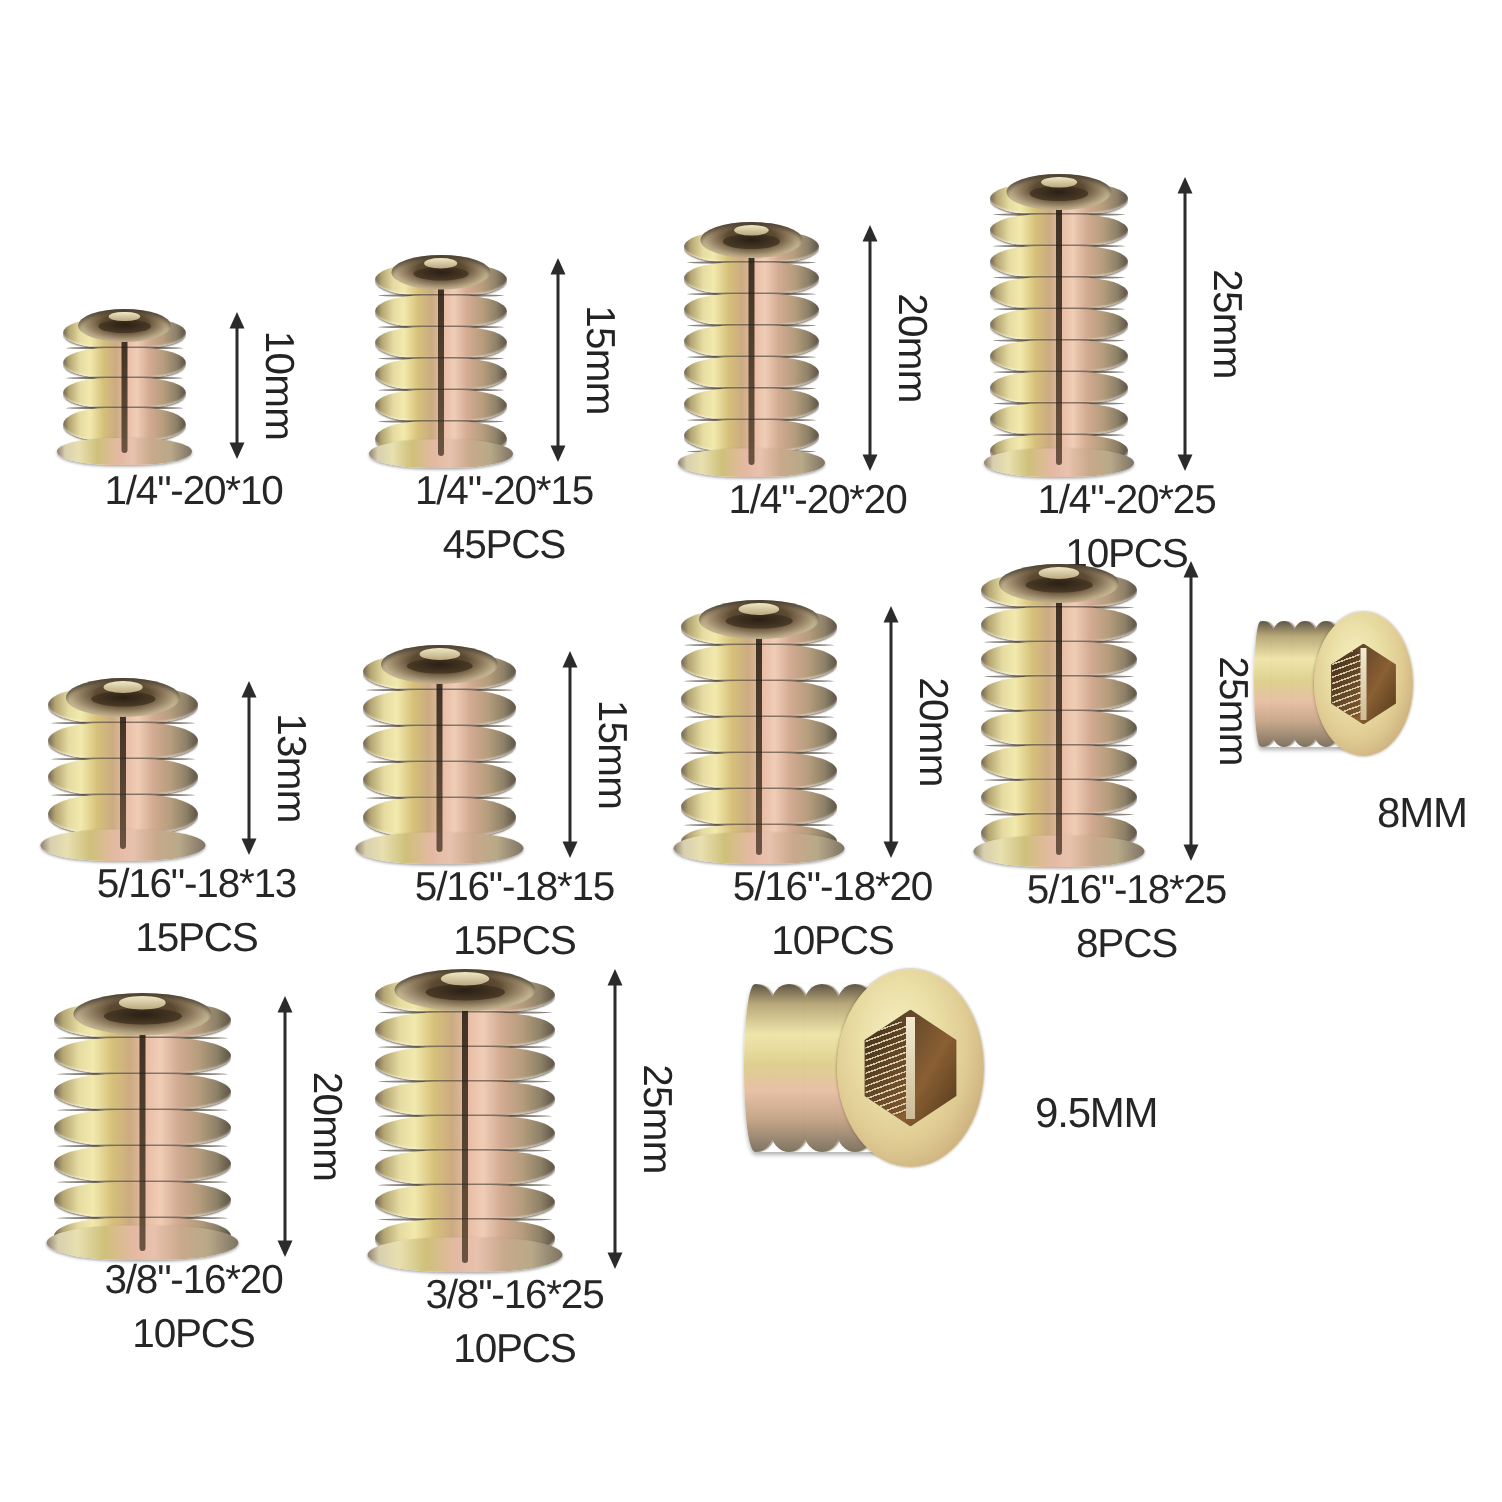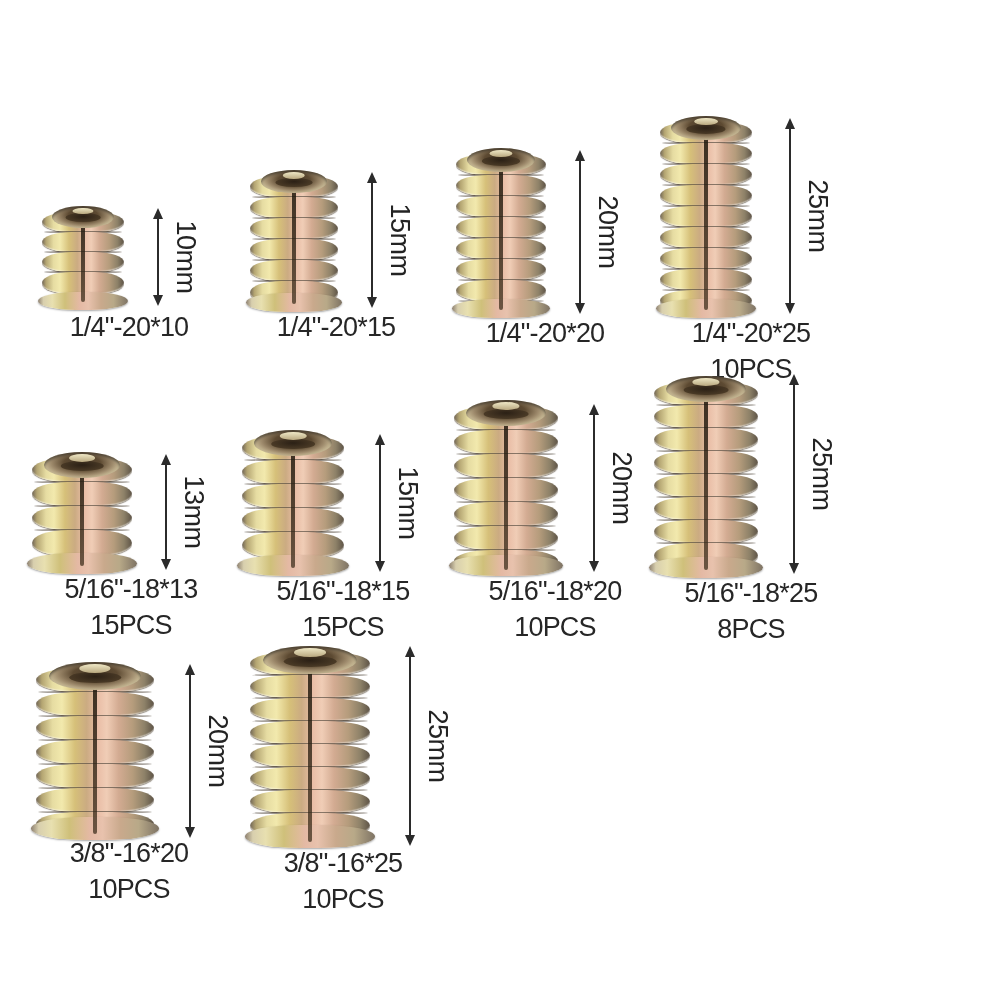--- a/index.html
+++ b/index.html
@@ -312,20 +312,21 @@
       </div>
     </div>
     <div class="dim" style="left:124px; top:12px; width:24px; height:136px;">
       <div class="dim-head up"></div>
       <div class="dim-line" style="top:5px; bottom:5px;"></div>
       <div class="dim-head down"></div>
       <div class="dim-label">15mm</div>
     </div>
     <div class="caption" style="left:-18px; top:150px; width:236px;">
       <span class="spec">1/4"-20*15</span>
+      <span class="qty">45PCS</span>
     </div>
   </div>
 
   <div class="cell" style="left:442px; top:140px; width:206px; height:220px;">
     <div class="insert" style="left:14px; top:10px; width:90px; height:164px;">
       <div class="threads" style="height:162px;">
         <div class="turn" style="top:4px;   height:21px;"></div>
           <div class="groove" style="top:24px;"></div>
         <div class="turn" style="top:25px;  height:21px;"></div>
           <div class="groove" style="top:45px;"></div>
@@ -529,20 +530,38 @@
       <div class="dim-line" style="top:5px; bottom:5px;"></div>
       <div class="dim-head down"></div>
       <div class="dim-label">25mm</div>
     </div>
     <div class="caption" style="left:-14px; top:208px; width:250px;">
       <span class="spec">5/16"-18*25</span>
       <span class="qty">8PCS</span>
     </div>
   </div>
 
+  <div class="cell" style="left:836px; top:410px; width:160px; height:160px;">
+    <div class="insert-side" style="left:0px; top:0px; width:124px; height:92px;">
+      <div class="side-barrel" style="width:74px; height:84px; top:4px;">
+        <div class="side-turn" style="left:-2px; width:16px;"></div>
+        <div class="side-turn" style="left:12px; width:16px;"></div>
+        <div class="side-turn" style="left:26px; width:16px;"></div>
+        <div class="side-turn" style="left:40px; width:16px;"></div>
+        <div class="side-turn" style="left:54px; width:16px;"></div>
+      </div>
+      <div class="side-face" style="left:40px; top:-2px; width:66px; height:96px;">
+        <div class="hexhole" style="left:50%; top:50%; width:48px; height:54px;">
+          <div class="innerthread"></div>
+            <div class="glint"></div>
+        </div>
+      </div>
+    </div>
+    <div class="sizecap" style="left:82px; top:116px;">8MM</div>
+  </div>
 
   <div class="cell" style="left:20px; top:650px; width:214px; height:240px;">
     <div class="insert" style="left:16px; top:14px; width:118px; height:172px;">
       <div class="threads" style="height:170px;">
         <div class="turn" style="top:4px;   height:24px;"></div>
           <div class="groove" style="top:27px;"></div>
         <div class="turn" style="top:28px;  height:24px;"></div>
           <div class="groove" style="top:51px;"></div>
         <div class="turn" style="top:52px;  height:24px;"></div>
           <div class="groove" style="top:75px;"></div>
@@ -604,14 +623,33 @@
       <div class="dim-line" style="top:5px; bottom:5px;"></div>
       <div class="dim-head down"></div>
       <div class="dim-label">25mm</div>
     </div>
     <div class="caption" style="left:-6px; top:208px; width:230px;">
       <span class="spec">3/8"-16*25</span>
       <span class="qty">10PCS</span>
     </div>
   </div>
 
+  <div class="cell" style="left:496px; top:648px; width:320px; height:180px;">
+    <div class="insert-side" style="left:0px; top:0px; width:190px; height:130px;">
+      <div class="side-barrel" style="width:120px; height:112px; top:8px;">
+        <div class="side-turn" style="left:-4px; width:24px;"></div>
+        <div class="side-turn" style="left:18px; width:24px;"></div>
+        <div class="side-turn" style="left:40px; width:24px;"></div>
+        <div class="side-turn" style="left:62px; width:24px;"></div>
+        <div class="side-turn" style="left:84px; width:24px;"></div>
+        <div class="side-turn" style="left:104px; width:22px;"></div>
+      </div>
+      <div class="side-face" style="left:62px; top:-2px; width:98px; height:132px;">
+        <div class="hexhole" style="left:50%; top:50%; width:68px; height:78px;">
+          <div class="innerthread"></div>
+            <div class="glint"></div>
+        </div>
+      </div>
+    </div>
+    <div class="sizecap" style="left:194px; top:78px;">9.5MM</div>
+  </div>
 
 </div>
 
 </body></html>

